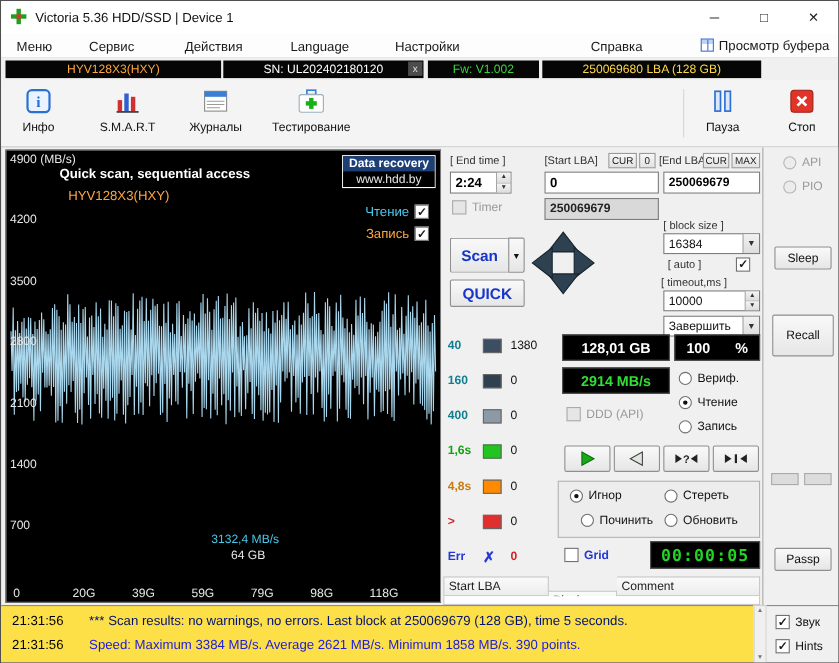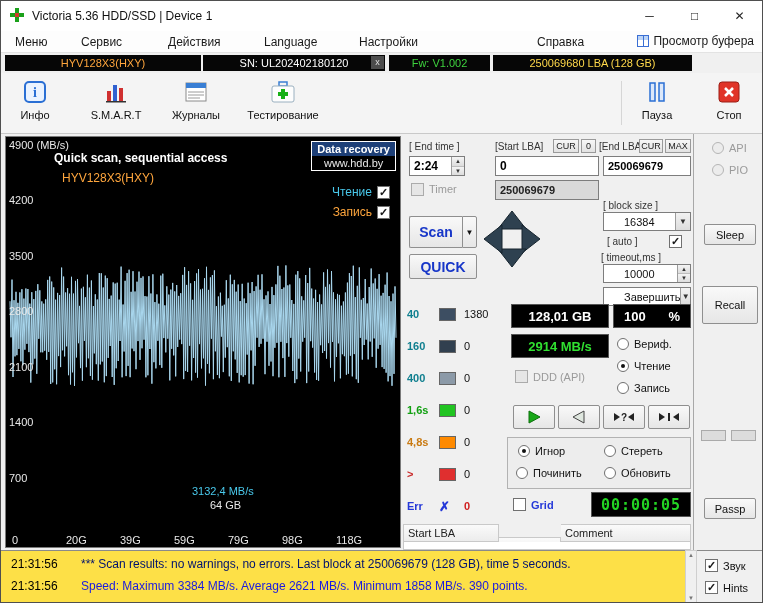--- a/index.html
+++ b/index.html
@@ -74,21 +74,21 @@
          display:flex; align-items:center; justify-content:center; font-size:11px; color:#111;
          cursor:default; }
   .btn.blue { color:#1736c8; font-weight:bold; font-size:14px; }
   .mini-btn { background:linear-gradient(#f7f7f7,#e2e2e2); border:1px solid #9a9a9a; font-size:9px;
               display:flex; align-items:center; justify-content:center; color:#222; }
   .field { background:#fff; border:1px solid #7d7d7d; font-weight:bold; font-size:12px;
            display:flex; align-items:center; padding-left:4px; color:#000; }
   .field.gray { background:#d9d9d9; color:#222; }
   .lbl10 { font-size:10px; color:#333; white-space:nowrap; }
   .combo { background:#fff; border:1px solid #7d7d7d; display:flex; align-items:center; font-size:11px; }
-  .combo .val { flex:1; padding-left:20px; }
+  .combo .val { flex:1; padding-left:4px; }
   .combo .arr { width:15px; align-self:stretch; background:linear-gradient(#f2f2f2,#ddd);
                 border-left:1px solid #9d9d9d; display:flex; align-items:center; justify-content:center;
                 font-size:8px; color:#333; }
   .spin { width:13px; align-self:stretch; border-left:1px solid #9d9d9d; display:flex;
           flex-direction:column; }
   .spin span { flex:1; font-size:6px; line-height:1; display:flex; align-items:center;
                justify-content:center; background:linear-gradient(#f4f4f4,#ddd); color:#333; }
   .spin span + span { border-top:1px solid #bdbdbd; }
 
   
@@ -436,21 +436,21 @@
     
     <div class="groupbox" style="left:106px; top:303px; width:184px; height:52px;">
       <div class="radio-item" style="left:10px; top:7px;">
         <span class="radio selected"></span>
         <span>Игнор</span>
       </div>
       <div class="radio-item" style="left:96px; top:7px;">
         <span class="radio"></span>
         <span>Стереть</span>
       </div>
-      <div class="radio-item" style="left:8px; top:29px;">
+      <div class="radio-item" style="left:20px; top:29px;">
         <span class="radio"></span>
         <span>Починить</span>
       </div>
       <div class="radio-item" style="left:96px; top:29px;">
         <span class="radio"></span>
         <span>Обновить</span>
       </div>
     </div>
 
     

